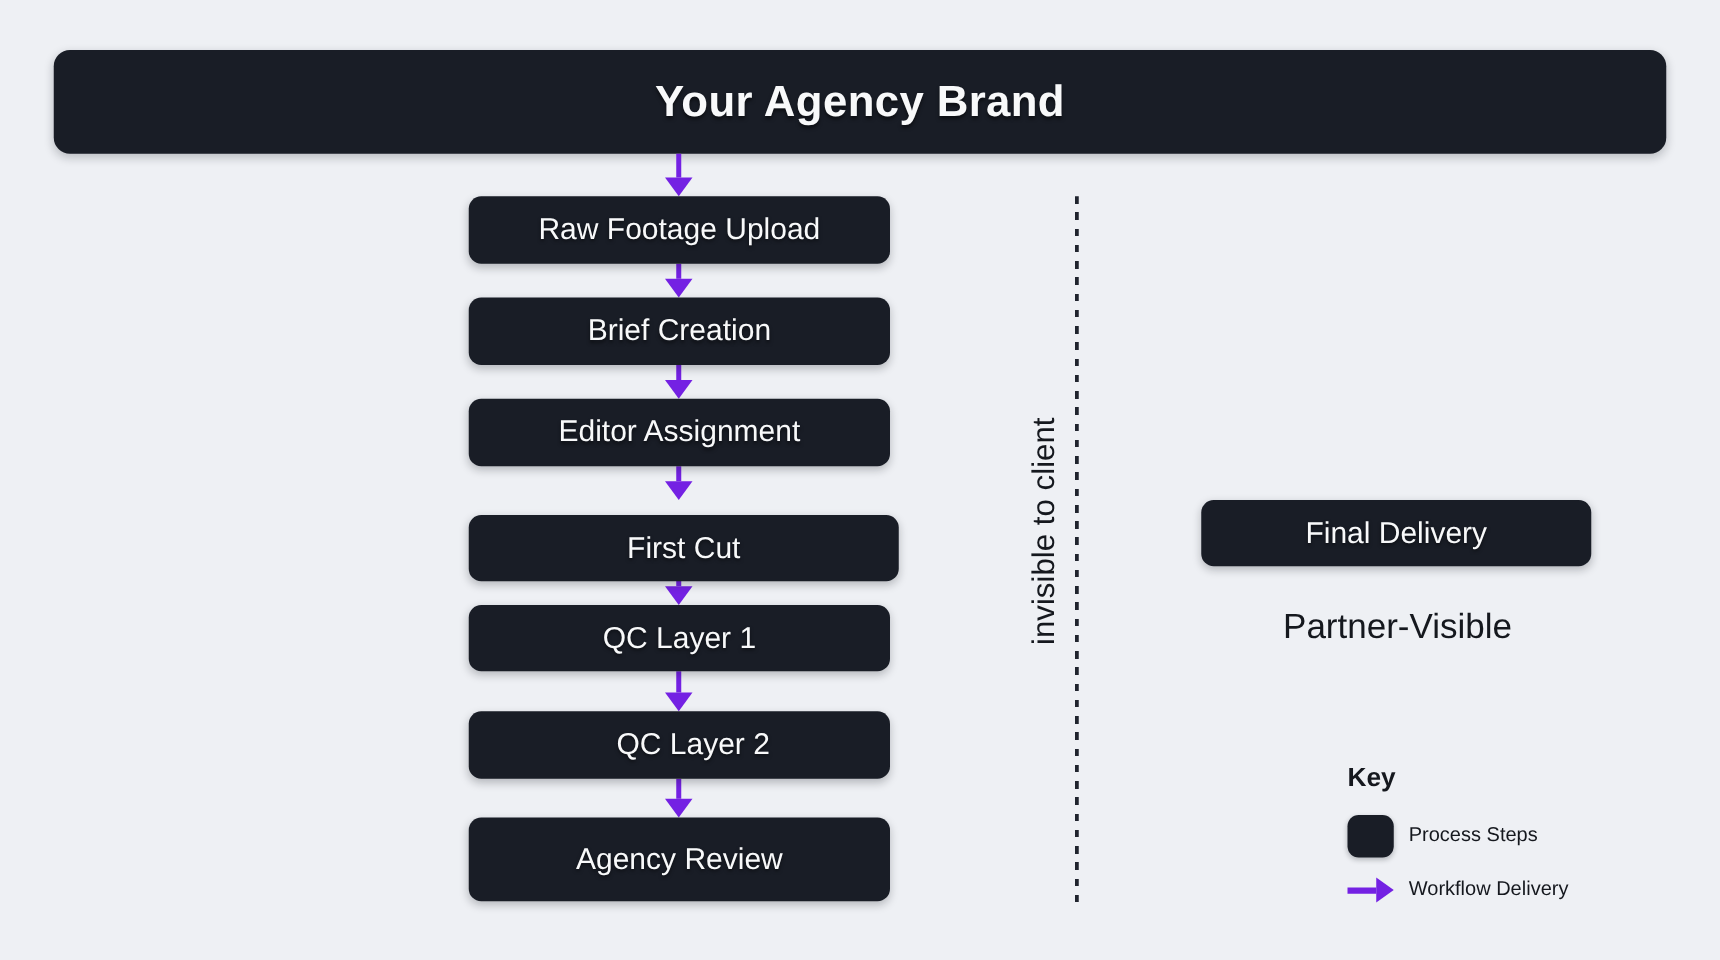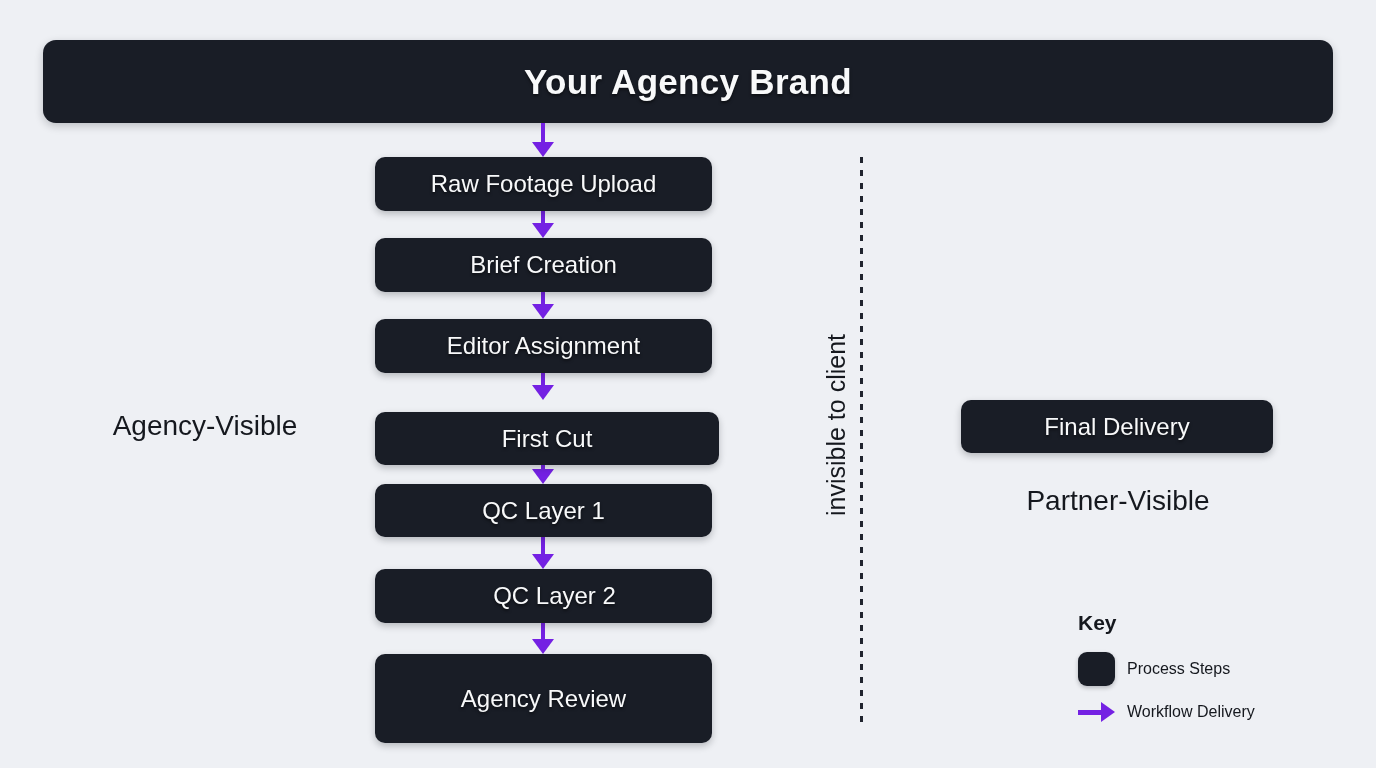--- a/index.html
+++ b/index.html
@@ -119,21 +119,20 @@
 </style>
 </head>
 <body style="--background: #eef0f4; --node-fill: #191d26; --node-text: #f8f9fa; --accent: #7421e3; --label-text: #15181e;">
 
 <div class="canvas">
 
   <div class="banner">
     <div class="title">Your Agency Brand</div>
   </div>
 
-  <div class="zone-label" style="left:60px; top:410px; width:290px;">Agency-Visible</div>
 
   <div class="arrow-v" style="left:532px; top:123px; height:34px;">
       <div class="stem"></div>
       <div class="head"></div>
     </div>
   <div class="arrow-v" style="left:532px; top:211px; height:27px;">
       <div class="stem"></div>
       <div class="head"></div>
     </div>
   <div class="arrow-v" style="left:532px; top:292px; height:27px;">
@@ -156,21 +155,21 @@
       <div class="stem"></div>
       <div class="head"></div>
     </div>
 
   <div class="node" style="left:375px; top:238px; width:337px; height:54px;">Brief Creation</div>
   <div class="node" style="left:375px; top:157px; width:337px; height:54px;">Raw Footage Upload</div>
   <div class="node" style="left:375px; top:319px; width:337px; height:54px;">Editor Assignment</div>
   <div class="node" style="left:375px; top:412px; width:344px; height:53px;">First Cut</div>
   <div class="node" style="left:375px; top:484px; width:337px; height:53px;">QC Layer 1</div>
   <div class="node" style="left:375px; top:569px; width:337px; height:54px;padding-left:22px;">QC Layer 2</div>
-  <div class="node" style="left:375px; top:654px; width:337px; height:89px;text-align:center;">Agency Review</div>
+  <div class="node" style="left:375px; top:654px; width:337px; height:67px;text-align:center;">Agency Review</div>
 
   <div class="divider-line"></div>
   <div class="divider-label">invisible to client</div>
 
   <div class="node" style="left:961px; top:400px; width:312px; height:53px;">Final Delivery</div>
   <div class="zone-label" style="left:968px; top:485px; width:300px;">Partner-Visible</div>
 
   <div class="legend">
     <div class="legend-title">Key</div>
     <div class="legend-row">

